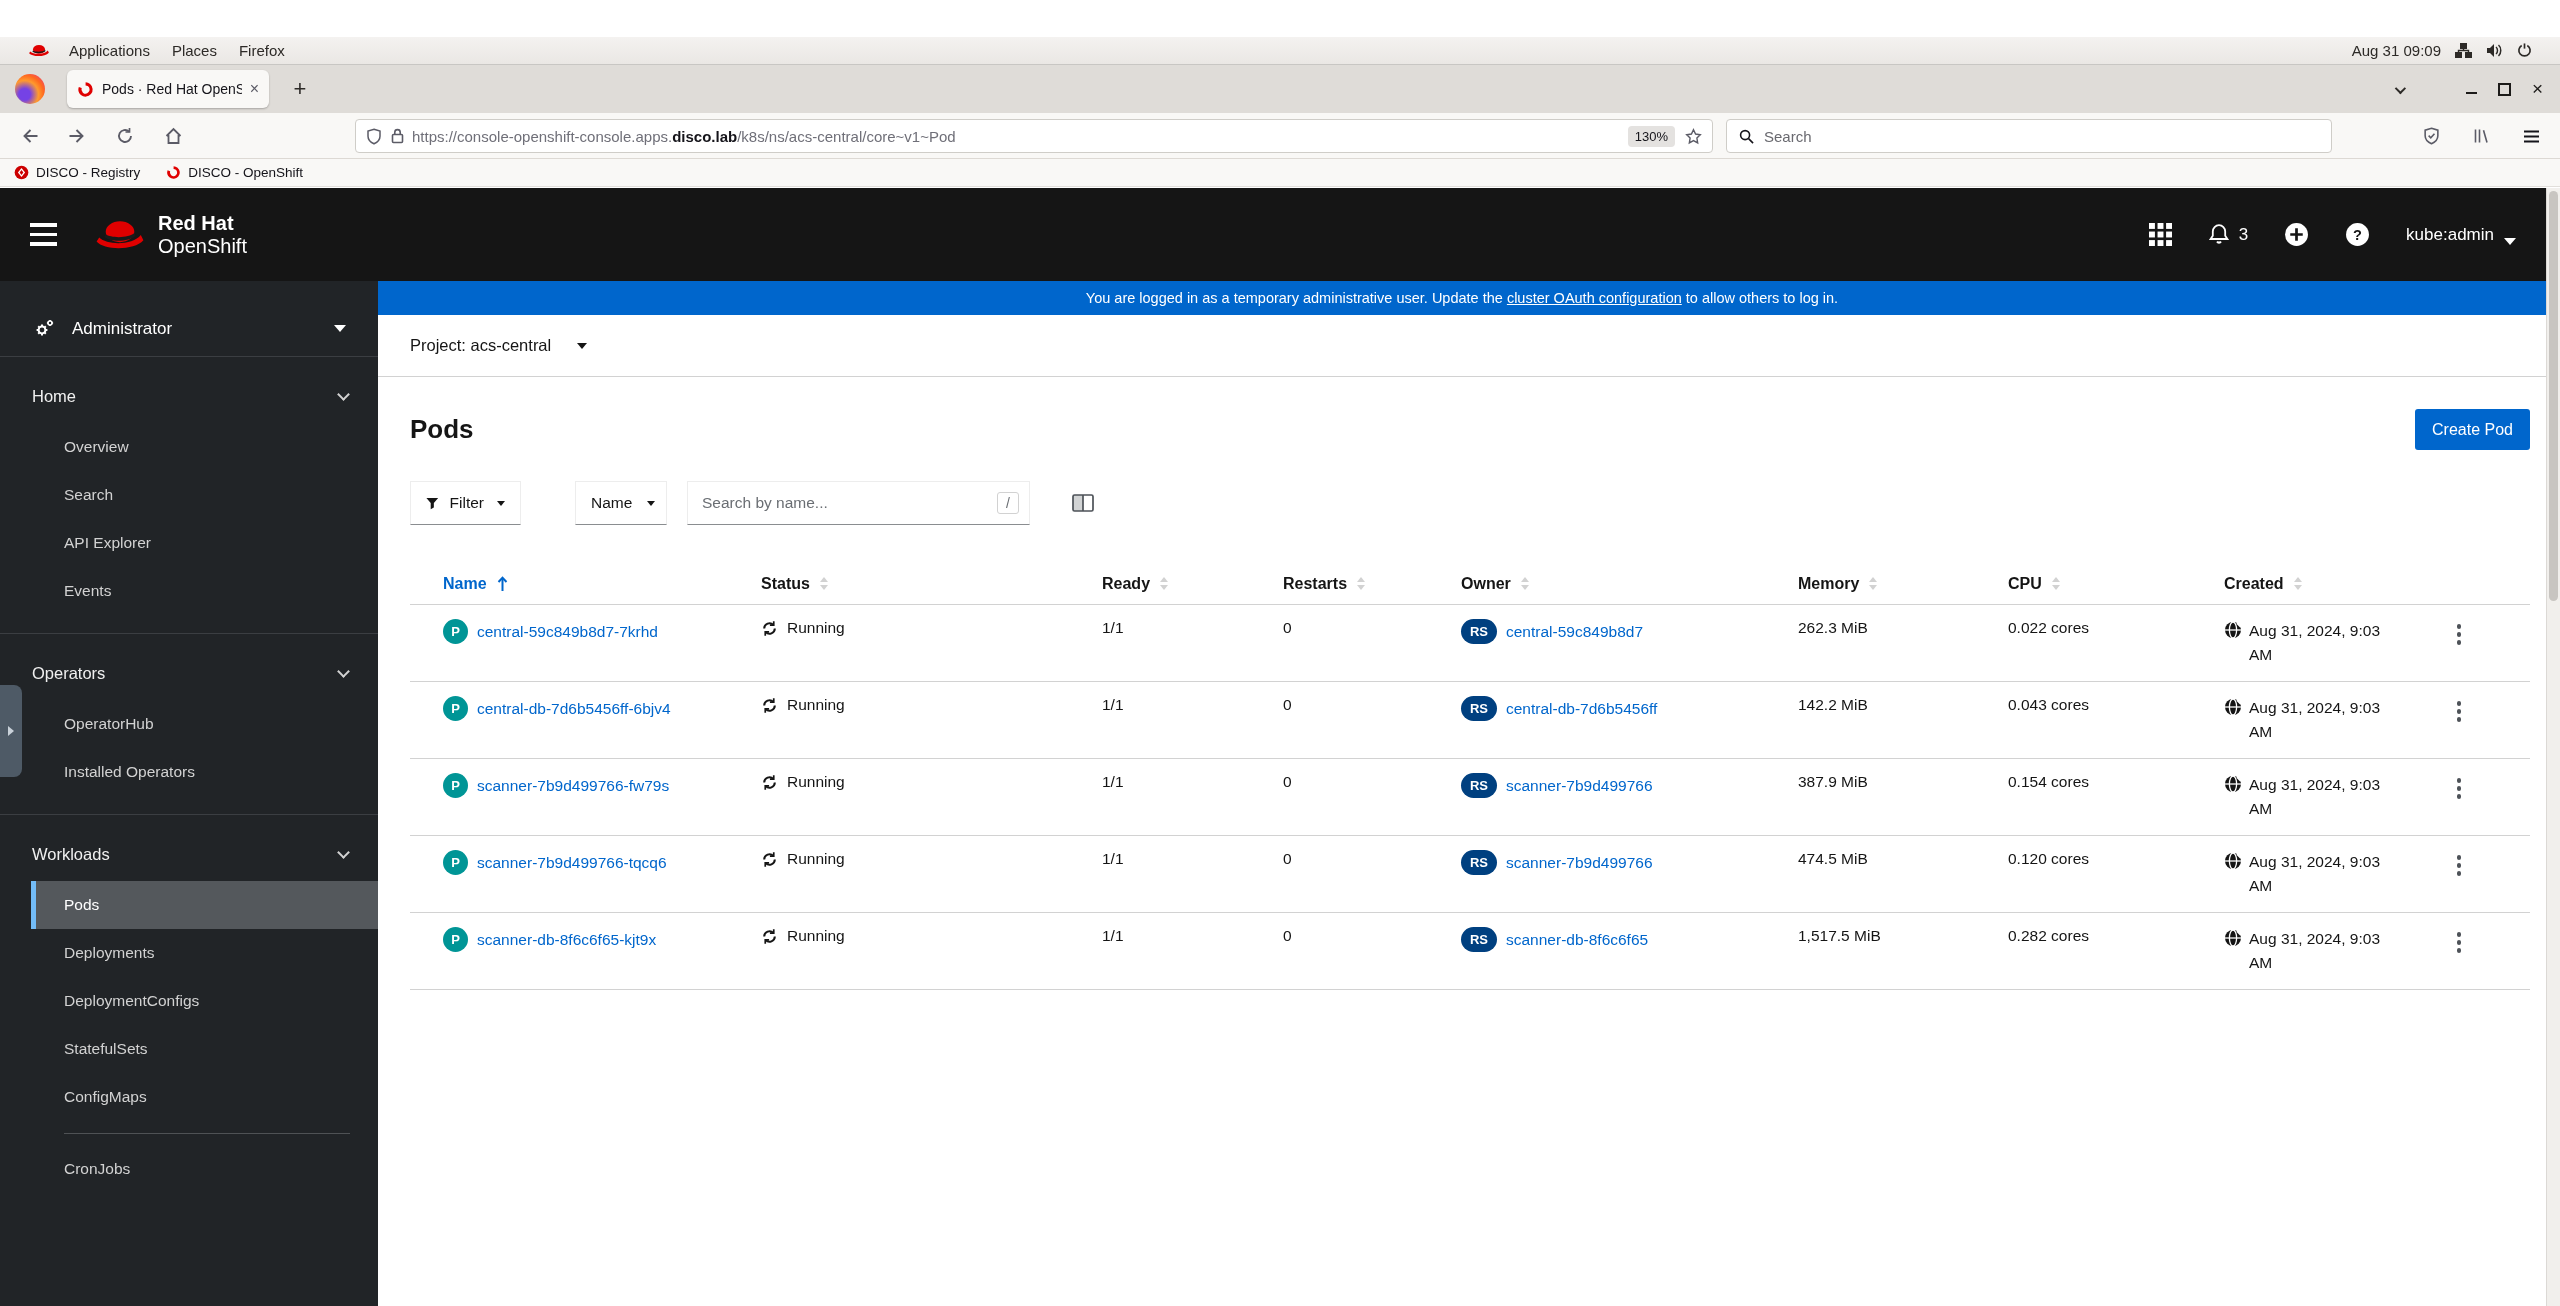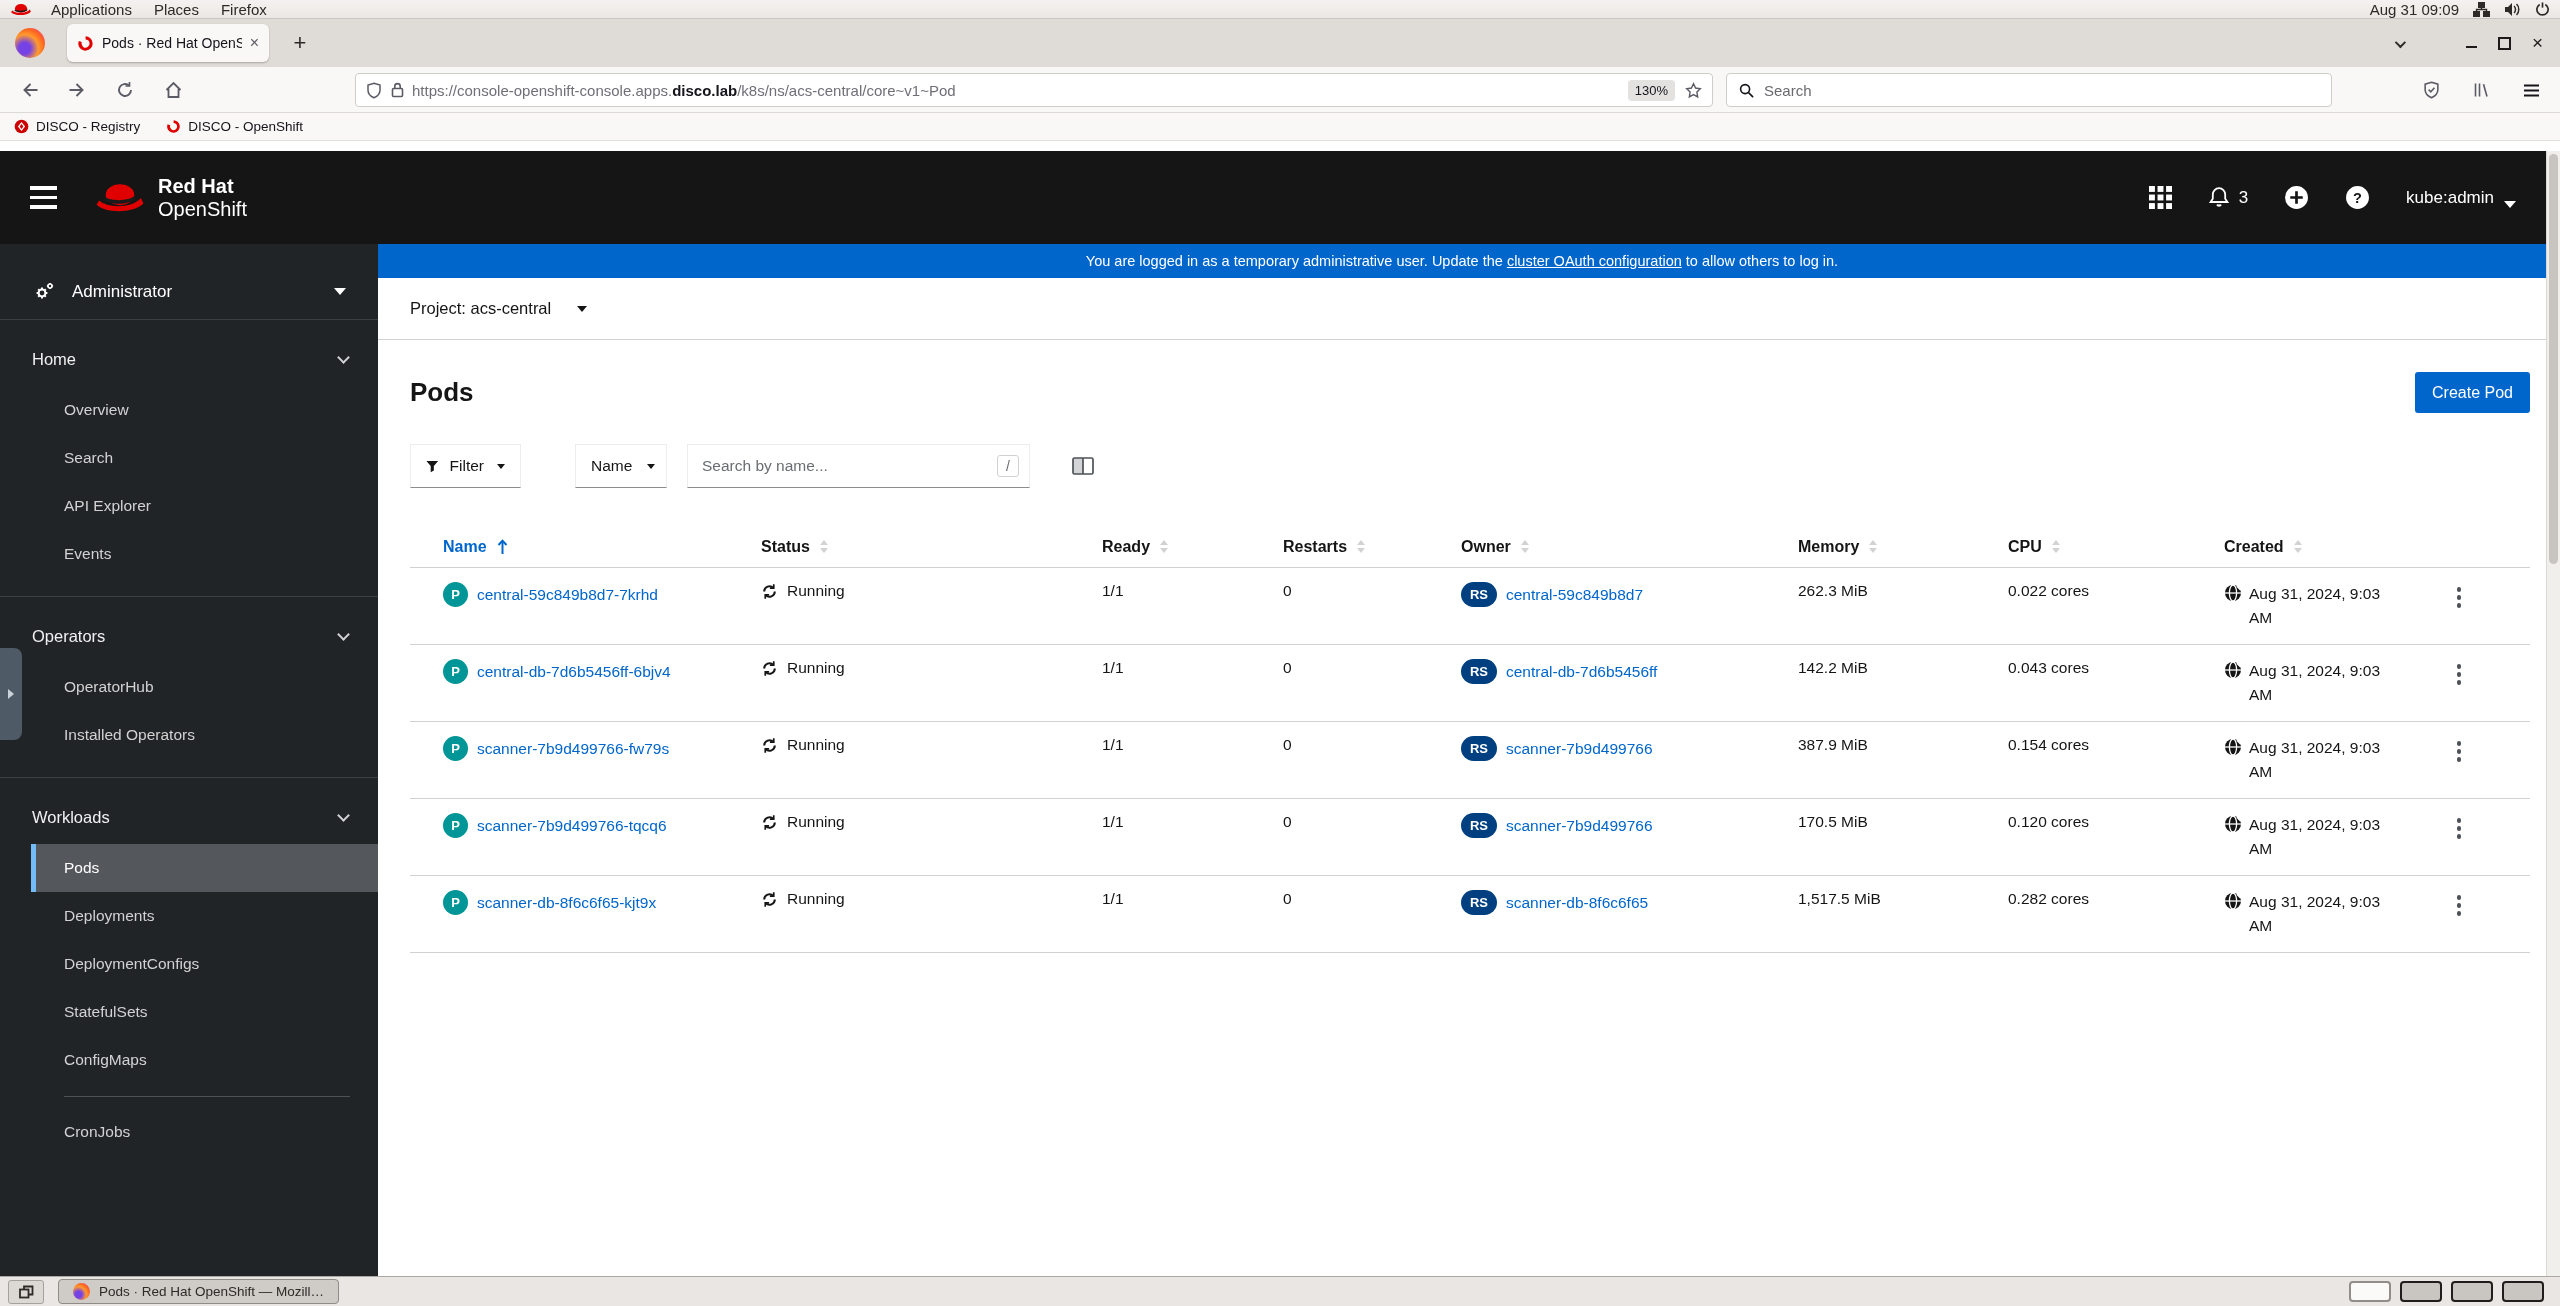--- a/index.html
+++ b/index.html
@@ -2,23 +2,23 @@
 <html><head>
 <meta charset="utf-8">
 <style>
   * { margin:0; padding:0; box-sizing:border-box; }
   html,body { width:2560px; height:1306px; overflow:hidden; background:#fff;
     font-family:"Liberation Sans","DejaVu Sans",sans-serif; }
   .screen { position:relative; width:2560px; height:1306px; }
   button { background:none; border:none; font:inherit; color:inherit; cursor:pointer; }
 
   
-  .gnome-bar { height:19px; display:flex; align-items:center; gap:2px; padding:0 10px;
+  .gnome-bar { height:28px; display:flex; align-items:center; gap:2px; padding:0 28px;
     background:linear-gradient(#f4f2f0,#eae7e4); border-bottom:1px solid #c8c6c3;
-    font-size:15px; color:#2d2a27; }
+    font-size:15px; color:#2d2a27;margin-top:37px; }
   .gnome-menu { padding:0 11px; height:100%; display:flex; align-items:center; }
   .gnome-right { margin-left:auto; display:flex; align-items:center; gap:14px; }
   .gnome-right svg { display:block; }
 
   
   .ff-tabbar { height:48px; background:#dfdcd8; display:flex; align-items:center; position:relative; }
   .ff-app-icon { width:30px; height:30px; border-radius:50%; margin-left:15px; flex:none;
     background:radial-gradient(circle at 32% 68%, #7542e5 0 20%, #ff9a2e 48%, #ff6a1f 66%, #e8318a 95%); }
   .tab { margin-left:22px; width:202px; height:38px; background:#f9f8f6; border-radius:6px;
     box-shadow:0 1px 2px rgba(0,0,0,.25); display:flex; align-items:center; gap:8px; padding:0 10px;
@@ -693,21 +693,21 @@
                         <path d="M4 14.8v-3.6h3.6" stroke-width="1.6"></path>
       </svg>
       <span>Running</span>
     </div>
     <div>1/1</div>
     <div>0</div>
     <div class="cellf">
       <span class="badge badge-rs">RS</span>
       <a href="#">scanner-7b9d499766</a>
     </div>
-    <div>170.5 MiB</div>
+    <div>474.5 MiB</div>
     <div>0.120 cores</div>
     <div class="created-cell">
       <svg width="18" height="18" viewBox="0 0 18 18" style="margin-top:2px">
         <circle cx="9" cy="9" r="8" fill="#151515"></circle>
         <ellipse cx="9" cy="9" rx="3.6" ry="8" fill="none" stroke="#fff" stroke-width="1.3"></ellipse>
         <line x1="1" y1="9" x2="17" y2="9" stroke="#fff" stroke-width="1.3"></line>
         <path d="M13 2 17 6" stroke="#fff" stroke-width="2"></path>
       </svg>
       <span class="txt">Aug 31, 2024, 9:03 AM</span>
     </div>

